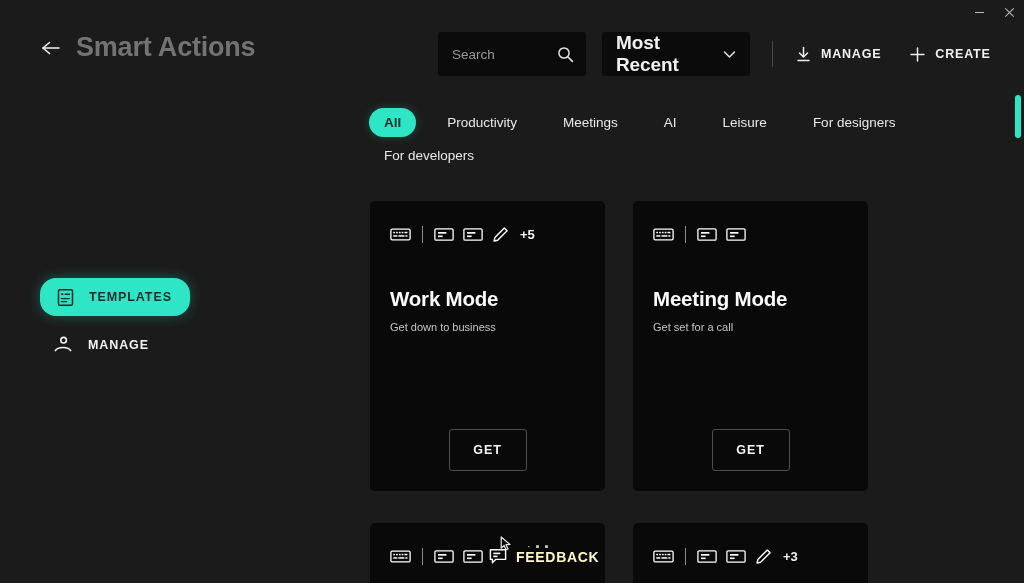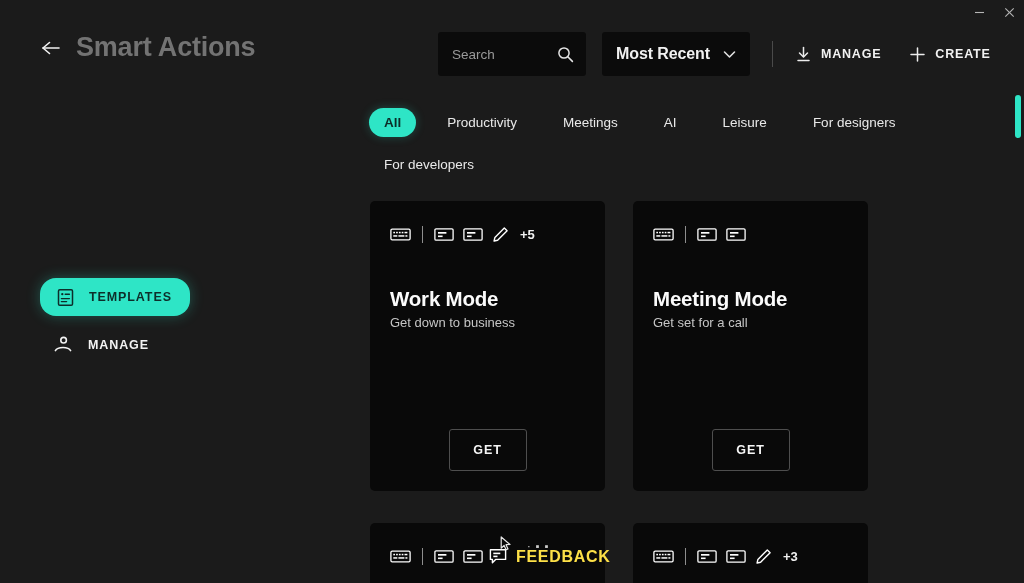--- a/index.html
+++ b/index.html
@@ -100,21 +100,21 @@
     background: #0b0b0b;
     border-radius: 3px;
     display: flex;
     align-items: center;
     justify-content: space-between;
     padding: 0 14px;
     cursor: pointer;
   }
   .sort-label {
     color: #f1f1f1;
-    font-size: 16px;
+    font-size: 19px;
     font-weight: bold;
     letter-spacing: -0.1px;
   }
   .chev { color: #e0e0e0; display: flex; }
 
   .tb-sep {
     width: 1px;
     height: 26px;
     background: #4a4a4a;
     margin: 0 22px 0 22px;
@@ -137,21 +137,21 @@
   }
 
   
   .filters {
     position: absolute;
     left: 369px; top: 108px;
     width: 600px;
     display: flex;
     flex-wrap: wrap;
     align-items: flex-start;
-    row-gap: 13px;
+    row-gap: 4px;
   }
   .chip {
     height: 29px;
     padding: 0 15px;
     border-radius: 15px;
     display: flex;
     align-items: center;
     font-size: 13.5px;
     color: #e9e9e9;
     cursor: pointer;
@@ -237,22 +237,22 @@
     margin-left: 2px;
   }
   .card-title {
     margin-top: 42px;
     font-size: 20.5px;
     font-weight: bold;
     color: #fbfbfb;
     letter-spacing: -0.2px;
   }
   .card-sub {
-    margin-top: 4px;
-    font-size: 13px;
+    margin-top: 10px;
+    font-size: 11px;
     color: #c6c6c6;
   }
   .card-foot {
     margin-top: auto;
     display: flex;
     justify-content: center;
   }
   .get-btn {
     width: 78px; height: 42px;
     border: 1px solid #4e4e4e;
@@ -271,22 +271,22 @@
     position: absolute;
     left: 489px; top: 548px;
     display: flex;
     align-items: center;
     gap: 9px;
     z-index: 50;
     cursor: pointer;
   }
   .feedback-icon { display: flex; color: #ffffff; }
   .feedback-label {
-    color: #fde047;
-    font-size: 16px;
+    color: #fef9c3;
+    font-size: 14px;
     font-weight: bold;
     letter-spacing: 0.7px;
   }
   .cursor-arrow {
     position: absolute;
     left: 500px; top: 536px;
     z-index: 51;
     color: #e8e8e8;
     pointer-events: none;
   }

